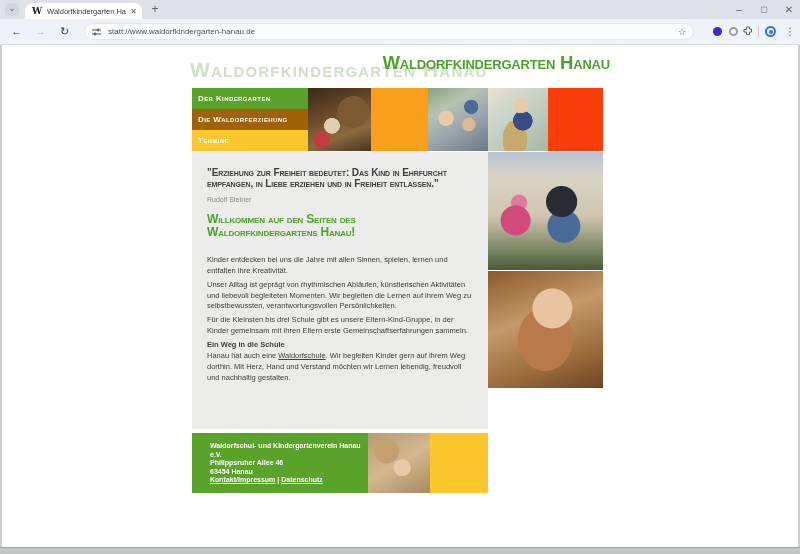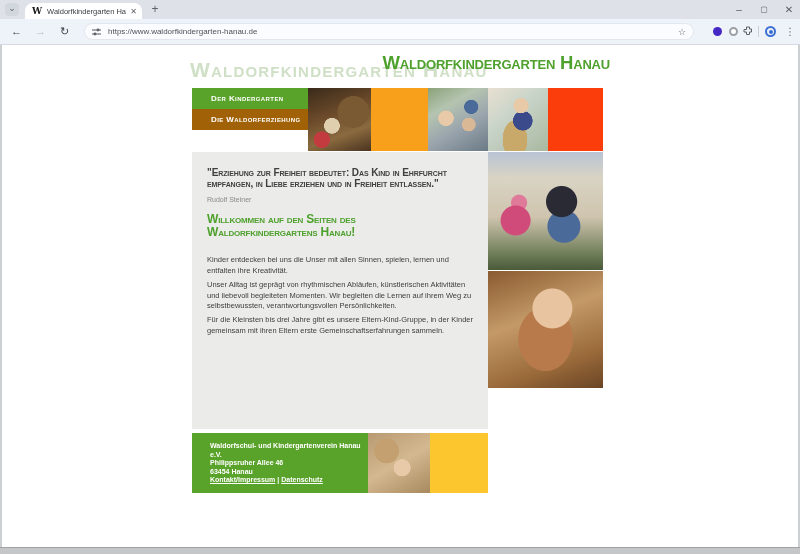--- a/index.html
+++ b/index.html
@@ -41,21 +41,21 @@
 
   
   .page { position:absolute; left:0; top:45px; width:800px; height:502px; background:#fff; }
   .sc { font-variant:small-caps; font-weight:bold; }
   .site-title-watermark { position:absolute; left:190px; top:13px; font-size:21px; letter-spacing:1.2px; color:#cfe0c6; white-space:nowrap; }
   .site-title { position:absolute; left:300px; top:7px; width:310px; text-align:right; font-size:18.5px; letter-spacing:-0.2px; color:#4ea12d; white-space:nowrap; }
 
   
   .band { position:absolute; left:192px; top:43px; width:411px; height:63px; }
   .nav { position:absolute; left:0; top:0; width:116px; height:63px; }
-  .nav-item { width:116px; height:21px; line-height:21px; padding-left:19px; color:#fff; font-size:8px; letter-spacing:.4px; white-space:nowrap; cursor:pointer; }
+  .nav-item { width:116px; height:21px; line-height:21px; padding-left:6px; color:#fff; font-size:8px; letter-spacing:.4px; white-space:nowrap; cursor:pointer; }
   .nav-1 { background:#5aa32a; }
   .nav-2 { background:#a16207; }
   .nav-3 { background:#fcc62d; }
 
   .blk { position:absolute; top:0; height:63px; }
   .photo-a { left:116px; width:63px;
     background: radial-gradient(circle at 22% 82%, #c43b3f 0 11%, transparent 12%),
                 radial-gradient(circle at 38% 60%, #e0cfae 0 14%, transparent 15%),
                 radial-gradient(circle at 72% 38%, #7a5a33 0 26%, transparent 27%),
                 linear-gradient(160deg, #3a2a1a 0%, #6b4a2a 40%, #8a6a3f 70%, #4a331f 100%); }
@@ -130,21 +130,21 @@
     <div class="navbtn" style="left:8px;">←</div>
     <div class="navbtn disabled" style="left:32px;">→</div>
     <div class="navbtn" style="left:56px;">↻</div>
     <div class="omnibox">
       <svg class="tune-icon" viewBox="0 0 9 8">
         <line x1="0" y1="2" x2="9" y2="2" stroke="#5f6368" stroke-width="1.1"></line>
         <line x1="0" y1="6" x2="9" y2="6" stroke="#5f6368" stroke-width="1.1"></line>
         <circle cx="6" cy="2" r="1.4" fill="#5f6368"></circle>
         <circle cx="3" cy="6" r="1.4" fill="#5f6368"></circle>
       </svg>
-      <span class="url-text">https://www.waldorfkindergarten-hanau.de</span>
+      <span class="url-text">statt://www.waldorfkindergarten-hanau.de</span>
       <span class="star">☆</span>
     </div>
     <div class="ext-dot ext-purple"></div>
     <div class="ext-dot ext-grey"></div>
     <svg class="puzzle-icon" viewBox="0 0 10 10">
       <path d="M3.5 1h3v2h2v3h-2v2.5h-3V6H1V3.5h2.5z" fill="none" stroke="#5f6368" stroke-width="1"></path>
     </svg>
     <div class="tb-sep"></div>
     <div class="avatar"></div>
     <div class="menu-dots">⋮</div>
@@ -152,36 +152,41 @@
 
   <div class="page">
 
     <div class="site-title-watermark sc">Waldorfkindergarten Hanau</div>
     <div class="site-title sc">Waldorfkindergarten Hanau</div>
 
     <div class="band">
       <div class="nav">
         <div class="nav-item nav-1 sc">Der Kindergarten</div>
         <div class="nav-item nav-2 sc">Die Waldorferziehung</div>
+        <div class="nav-item nav-3 sc">Termine</div>
       </div>
       <div class="blk photo-a"></div>
       <div class="blk blk-orange"></div>
       <div class="blk photo-b"></div>
       <div class="blk photo-c"></div>
       <div class="blk blk-red"></div>
     </div>
 
     <div class="content">
       <div class="quote sc">"Erziehung zur Freiheit bedeutet: Das Kind in Ehrfurcht empfangen, in Liebe erziehen und in Freiheit entlassen."</div>
       <div class="quote-attr">Rudolf Steiner</div>
       <div class="welcome sc">Willkommen auf den Seiten des Waldorfkindergartens Hanau!</div>
       <div class="body-copy">
-        <p>Kinder entdecken bei uns die Unser mit allen Sinnen, spielen, lernen und entfalten ihre Kreativität.</p>
+        <p>Kinder entdecken bei uns die Jahre mit allen Sinnen, spielen, lernen und entfalten ihre Kreativität.</p>
         <p>Unser Alltag ist geprägt von rhythmischen Abläufen, künstlerischen Aktivitäten und liebevoll begleiteten Momenten. Wir begleiten die Lernen auf ihrem Weg zu selbstbewussten, verantwortungsvollen Persönlichkeiten.</p>
-        <p>Für die Kleinsten bis drei Jahre gibt es unsere Eltern-Kind-Gruppe, in der Kinder gemeinsam mit ihren Eltern erste Gemeinschaftserfahrungen sammeln.</p>
+        <p>Für die Kleinsten bis drei Schule gibt es unsere Eltern-Kind-Gruppe, in der Kinder gemeinsam mit ihren Eltern erste Gemeinschaftserfahrungen sammeln.</p>
+        <p>
+          <strong class="schule-heading">Ein Weg in die Schule</strong>
+          <span>Hanau hat auch eine </span><a class="body-link">Waldorfschule</a><span>. Wir begleiten Kinder gern auf ihrem Weg dorthin. Mit Herz, Hand und Verstand möchten wir Lernen lebendig, freudvoll und nachhaltig gestalten.</span>
+        </p>
       </div>
     </div>
 
     <div class="photo-mid"></div>
     <div class="photo-bottom"></div>
 
     <div class="footer-green">
       <div>Waldorfschul- und Kindergartenverein Hanau e.V.</div>
       <div>Philippsruher Allee 46</div>
       <div>63454 Hanau</div>

